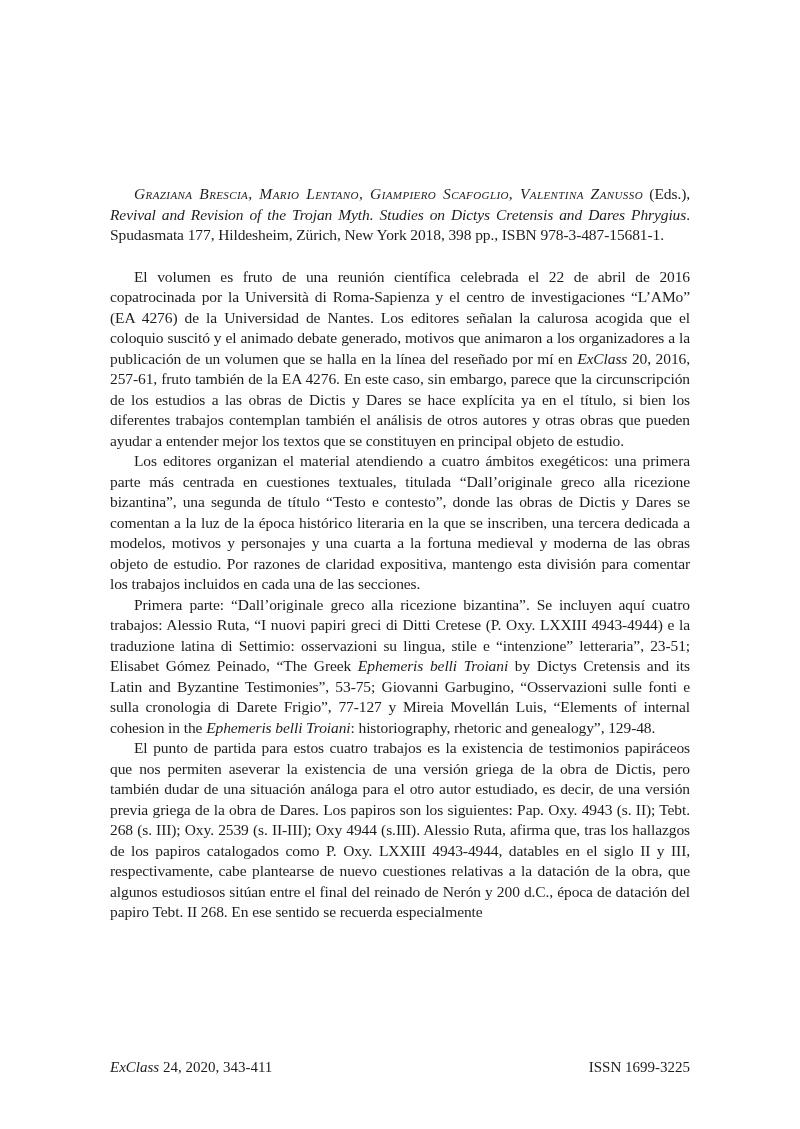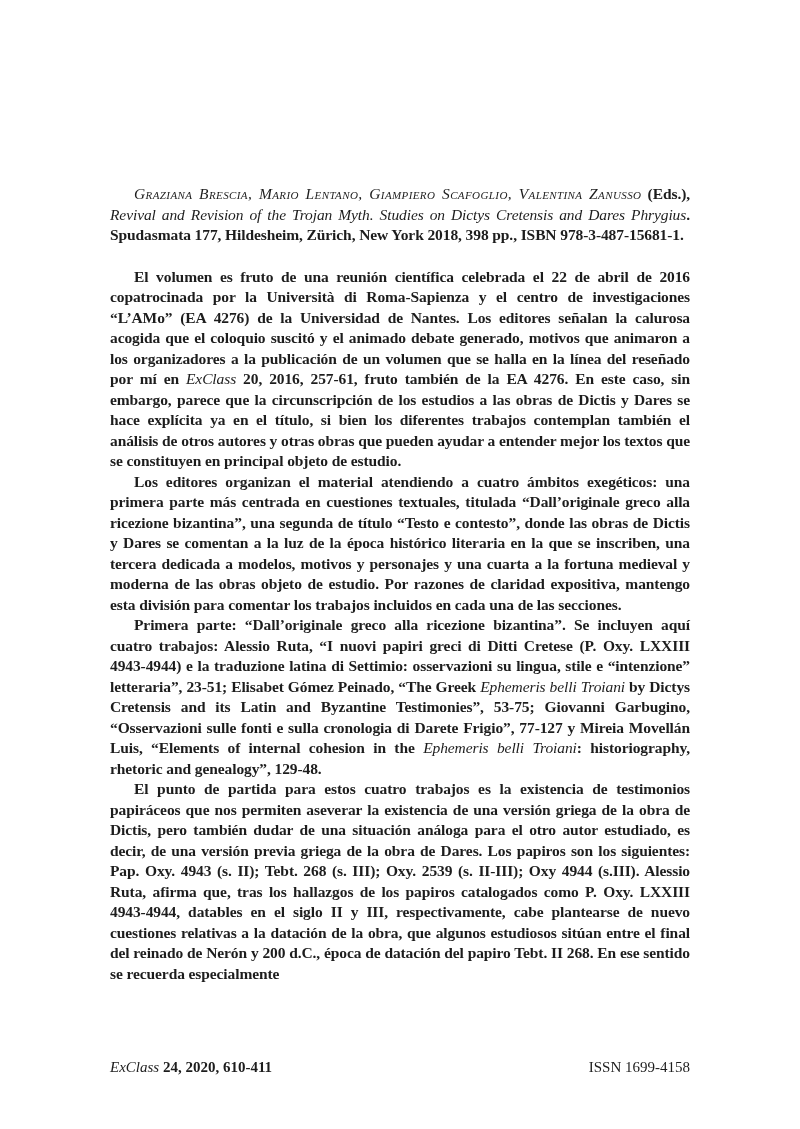--- a/index.html
+++ b/index.html
@@ -30,21 +30,21 @@
     line-height: 20.5px;
     text-align: justify;
     text-indent: 24px;
     letter-spacing: -0.1px;
     hyphens: auto;
     -webkit-hyphens: auto;
   }
   .citation {
     margin-bottom: 21px;
   }
-  .seg-normal { font-style: normal; font-weight: bold; }
+  .seg-normal { font-style: normal; }
   .seg-italic { font-style: italic; }
   .seg-smallcaps {
     font-variant: small-caps;
     letter-spacing: 0.4px;
     font-style: italic;
   }
   .footer {
     position: absolute;
     top: 1058px;
     left: 110px;
@@ -66,16 +66,16 @@
   <div class="content">
     <p class="citation"><span class="seg-smallcaps">Graziana Brescia, Mario Lentano, Giampiero Scafoglio, Valentina Zanusso</span><span class="seg-normal"> (Eds.), </span><span class="seg-italic">Revival and Revision of the Trojan Myth. Studies on Dictys Cretensis and Dares Phrygius</span><span class="seg-normal">. Spudasmata 177, Hildesheim, Zürich, New York 2018, 398 pp., ISBN 978-3-487-15681-1.</span></p>
     <div>
       <p class="para"><span class="seg-normal">El volumen es fruto de una reunión científica celebrada el 22 de abril de 2016 copatrocinada por la Università di Roma-Sapienza y el centro de investigaciones “L’AMo” (EA 4276) de la Universidad de Nantes. Los editores señalan la calurosa acogida que el coloquio suscitó y el animado debate generado, motivos que animaron a los organizadores a la publicación de un volumen que se halla en la línea del reseñado por mí en </span><span class="seg-italic">ExClass</span><span class="seg-normal"> 20, 2016, 257-61, fruto también de la EA 4276. En este caso, sin embargo, parece que la circunscripción de los estudios a las obras de Dictis y Dares se hace explícita ya en el título, si bien los diferentes trabajos contemplan también el análisis de otros autores y otras obras que pueden ayudar a entender mejor los textos que se constituyen en principal objeto de estudio.</span></p>
       <p class="para"><span class="seg-normal">Los editores organizan el material atendiendo a cuatro ámbitos exegéticos: una primera parte más centrada en cuestiones textuales, titulada “Dall’originale greco alla ricezione bizantina”, una segunda de título “Testo e contesto”, donde las obras de Dictis y Dares se comentan a la luz de la época histórico literaria en la que se inscriben, una tercera dedicada a modelos, motivos y personajes y una cuarta a la fortuna medieval y moderna de las obras objeto de estudio. Por razones de claridad expositiva, mantengo esta división para comentar los trabajos incluidos en cada una de las secciones.</span></p>
       <p class="para"><span class="seg-normal">Primera parte: “Dall’originale greco alla ricezione bizantina”. Se incluyen aquí cuatro trabajos: Alessio Ruta, “I nuovi papiri greci di Ditti Cretese (P. Oxy. LXXIII 4943-4944) e la traduzione latina di Settimio: osservazioni su lingua, stile e “intenzione” letteraria”, 23-51; Elisabet Gómez Peinado, “The Greek </span><span class="seg-italic">Ephemeris belli Troiani</span><span class="seg-normal"> by Dictys Cretensis and its Latin and Byzantine Testimonies”, 53-75; Giovanni Garbugino, “Osservazioni sulle fonti e sulla cronologia di Darete Frigio”, 77-127 y Mireia Movellán Luis, “Elements of internal cohesion in the </span><span class="seg-italic">Ephemeris belli Troiani</span><span class="seg-normal">: historiography, rhetoric and genealogy”, 129-48.</span></p>
       <p class="para"><span class="seg-normal">El punto de partida para estos cuatro trabajos es la existencia de testimonios papiráceos que nos permiten aseverar la existencia de una versión griega de la obra de Dictis, pero también dudar de una situación análoga para el otro autor estudiado, es decir, de una versión previa griega de la obra de Dares. Los papiros son los siguientes: Pap. Oxy. 4943 (s. II); Tebt. 268 (s. III); Oxy. 2539 (s. II-III); Oxy 4944 (s.III). Alessio Ruta, afirma que, tras los hallazgos de los papiros catalogados como P. Oxy. LXXIII 4943-4944, datables en el siglo II y III, respectivamente, cabe plantearse de nuevo cuestiones relativas a la datación de la obra, que algunos estudiosos sitúan entre el final del reinado de Nerón y 200 d.C., época de datación del papiro Tebt. II 268. En ese sentido se recuerda especialmente</span></p>
     </div>
   </div>
   <div class="footer">
-    <span class="footer-left"><span class="seg-italic">ExClass</span><span class="seg-normal"> 24, 2020, 610-411</span></span>
-    <span class="footer-right">ISSN 1699-4158</span>
+    <span class="footer-left"><span class="seg-italic">ExClass</span><span class="seg-normal"> 24, 2020, 343-411</span></span>
+    <span class="footer-right">ISSN 1699-3225</span>
   </div>
 </div>
 
 </body></html>

